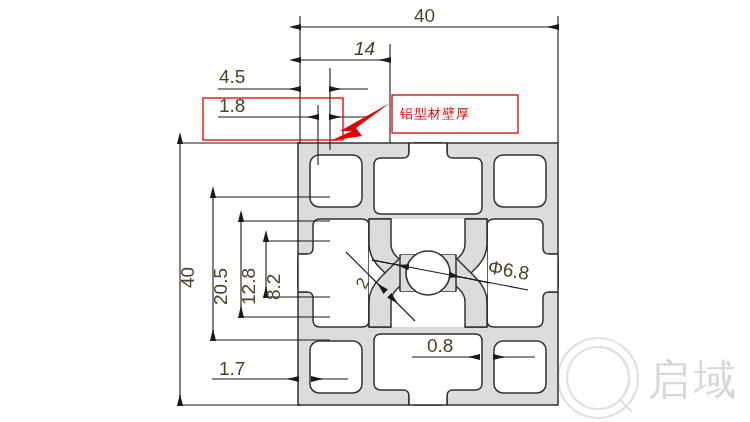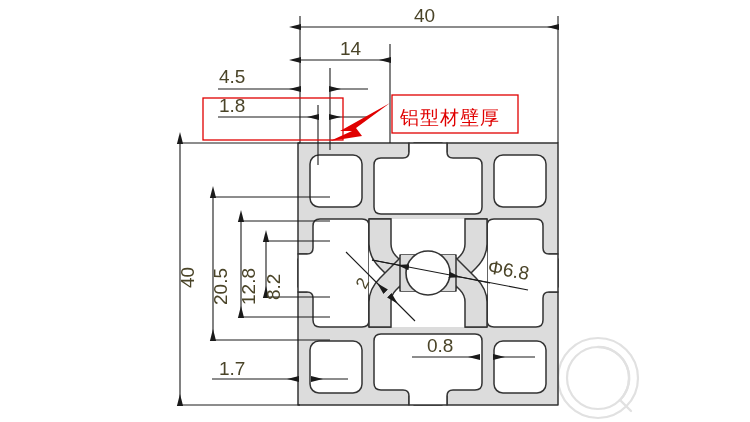--- a/index.html
+++ b/index.html
@@ -12,21 +12,21 @@
     font-family:"Liberation Sans", sans-serif;
     font-size:19px;
     color:#4a4428;
     white-space:nowrap;
     letter-spacing:0px;
   }
   .dimtext.vert { transform-origin:0 0; }
   .ann-text {
     position:absolute;
     font-family:"DejaVu Sans", sans-serif;
-    font-size:19px;
+    font-size:13px;
     color:#e00000;
     white-space:nowrap;
     letter-spacing:1px;
   }
   .wm-text {
     position:absolute;
     font-family:"DejaVu Sans", sans-serif;
     font-size:42px;
     color:#d8d8d8;
     white-space:nowrap;
@@ -298,21 +298,21 @@
     <g>
       <rect x="203" y="98" width="140" height="42" fill="none" stroke="#e00000" stroke-width="1.3"></rect>
       <rect x="392" y="95" width="126" height="38" fill="none" stroke="#e00000" stroke-width="1.3"></rect>
       <path fill="#e00000" d="M 390 103 L 340 131 L 352 131 L 330 141 L 362 136 L 356 128 Z"></path>
     </g>
 
   </svg>
 
   <div class="dimtext" style="left:414px; top:5px;">40</div>
 
-  <div class="dimtext" style="left:340px; top:38px;">14</div>
+  <div class="dimtext" style="left:354px; top:38px;font-style:italic;">14</div>
 
   <div class="dimtext" style="left:219px; top:66px;">4.5</div>
 
   <div class="dimtext" style="left:219px; top:95px;">1.8</div>
 
   <div class="dimtext vert" style="left:177px; top:288px; transform:rotate(-90deg);">40</div>
 
   <div class="dimtext vert" style="left:210px; top:305px; transform:rotate(-90deg);">20.5</div>
 
   <div class="dimtext vert" style="left:238px; top:305px; transform:rotate(-90deg);">12.8</div>
@@ -322,14 +322,15 @@
   <div class="dimtext" style="left:219px; top:358px;">1.7</div>
 
   <div class="dimtext" style="left:427px; top:335px;">0.8</div>
 
   <div class="dimtext vert" style="left:352px; top:283px; transform:rotate(-62deg); font-size:17px;">2</div>
 
   <div class="dimtext" style="left:488px; top:256px; transform:rotate(10deg); transform-origin:0 50%;">Φ6.8</div>
 
   <div class="ann-text" style="left:400px; top:105px;">铝型材壁厚</div>
 
+  <div class="wm-text" style="left:648px; top:352px;">启域</div>
 
 </div>
 
 </body></html>

